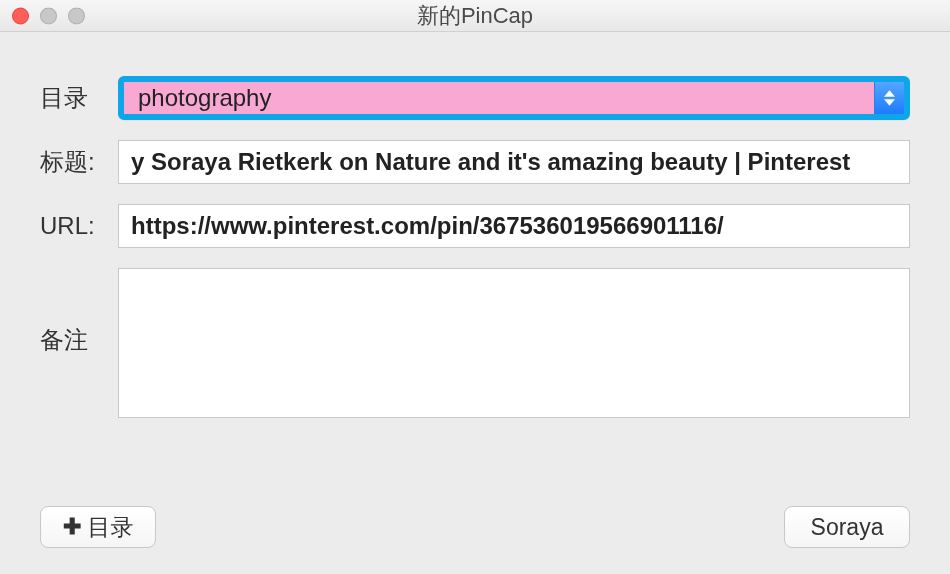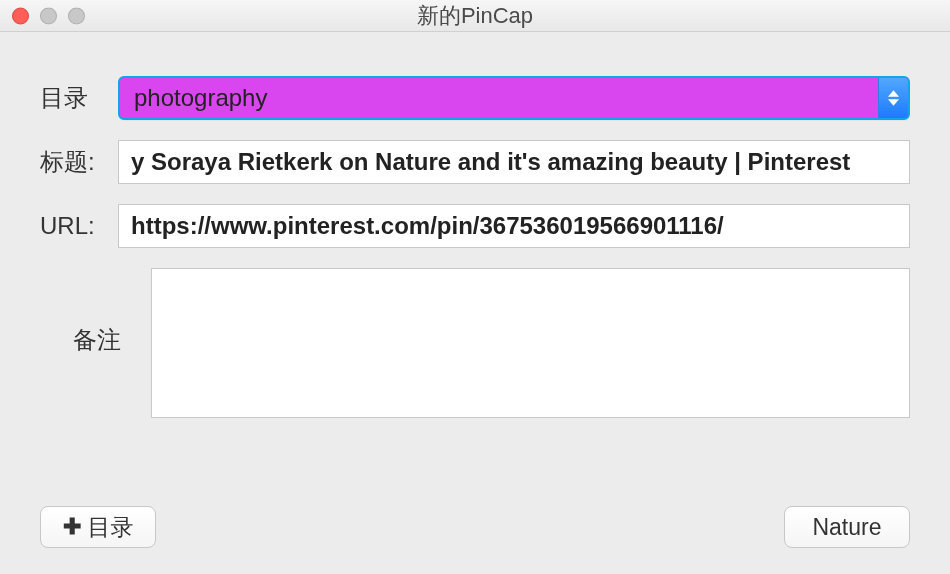--- a/index.html
+++ b/index.html
@@ -55,23 +55,23 @@
   .label {
     width: 78px;
     font-size: 24px;
     color: #333;
     flex-shrink: 0;
   }
   .field-wrap { flex: 1; position: relative; }
   .combo {
     display: flex;
     align-items: stretch;
-    border: 2px solid #0ea5e9;
+    border: 6px solid #0ea5e9;
     border-radius: 6px;
-    background: #d946ef;
+    background: #f9a8d4;
     height: 44px;
     overflow: hidden;
     box-shadow: 0 1px 0 rgba(0,0,0,.03);
     justify-content: space-between;
   }
   .combo-input {
     flex: 1;
     border: none;
     padding: 0 14px;
     font-size: 24px;
@@ -106,21 +106,21 @@
     height: 150px;
     border: 1px solid #c8c8c8;
     background: #fff;
     padding: 10px 12px;
     font-size: 24px;
     outline: none;
     resize: none;
     color: #222;
     font-family: inherit;
   }
-  .notes-label { padding-top: 56px; margin-left: 33px; }
+  .notes-label { padding-top: 56px; }
   .footer {
     display: flex;
     justify-content: space-between;
     align-items: center;
     padding: 38px 40px 0 40px;
   }
   .btn {
     height: 42px;
     padding: 0 22px;
     font-size: 23px;
@@ -203,16 +203,16 @@
 
 </div>
 
 <div class="footer">
   <button class="btn">
     <span class="plus">✚</span>
     <span>目录</span>
   </button>
   <div class="footer-right">
     <button class="btn secondary">
-      <span>Nature</span>
+      <span>Soraya</span>
     </button>
   </div>
 </div>
 
 </body></html>

